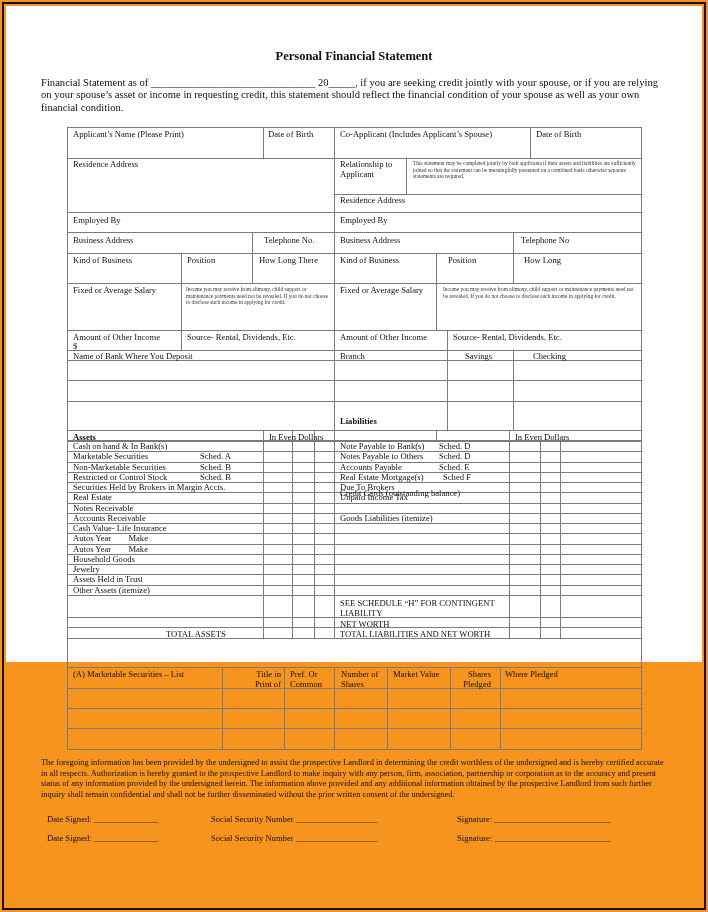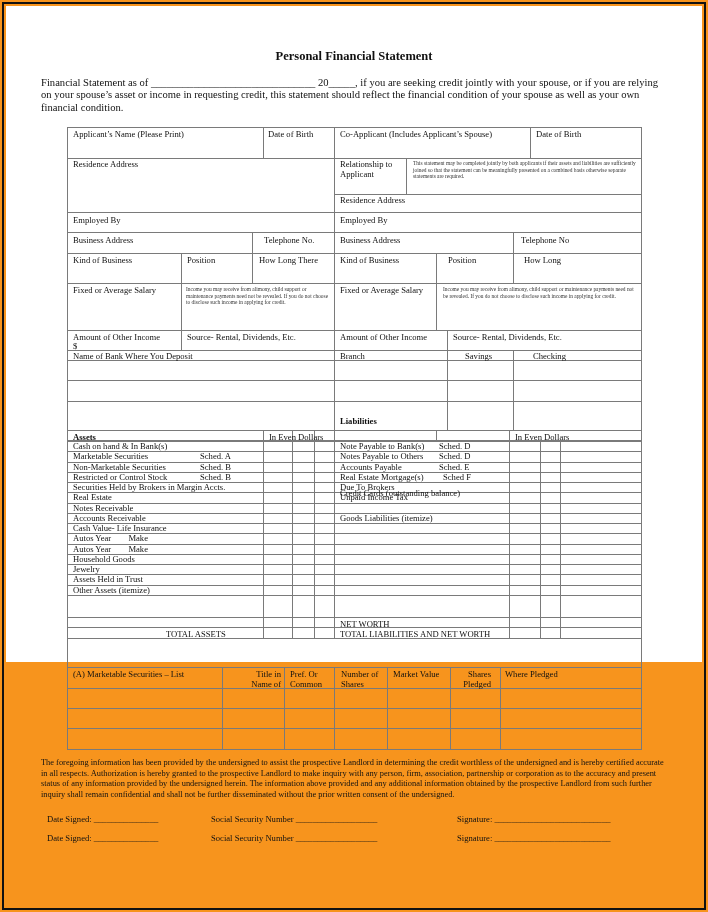--- a/index.html
+++ b/index.html
@@ -239,29 +239,30 @@
       <div class="t" style="left: 340px; top: 482px;">Due To Brokers</div>
       <div class="cell" style="left: 510px; width: 130px; top: 482px; height: 10px;"></div>
       <div class="t" style="left: 340px; top: 492px;">Unpaid Income Tax</div>
       <div class="cell" style="left: 510px; width: 130px; top: 492px; height: 10px;"></div>
       <div class="t" style="left: 340px; top: 488px; text-align: right;">Credit Cards (outstanding balance)</div>
       <div class="cell" style="left: 510px; width: 130px; top: 503px; height: 10px;"></div>
       <div class="t" style="left: 340px; top: 513px;">Goods Liabilities (itemize)</div>
       <div class="cell" style="left: 510px; width: 130px; top: 513px; height: 10px;"></div>
     </div>
 
+  <div class="t" style="left:340px;top:598px;white-space:normal;width:170px">SEE SCHEDULE “H” FOR CONTINGENT LIABILITY</div>
   <div class="t" style="left:340px;top:619px">NET WORTH</div>
   <div class="t" style="left:166px;top:629px">TOTAL ASSETS</div>
   <div class="t" style="left:340px;top:629px">TOTAL LIABILITIES AND NET WORTH</div>
 
   <div class="cell" style="left:68px;top:650px;width:573px;height:17px"></div>
 
   <div id="sec-head">
       <div class="t" style="left: 73px; top: 669px; white-space: normal; width: 145px; text-align: left;">(A) Marketable Securities – List</div>
-      <div class="t" style="left: 247px; top: 669px; white-space: normal; width: 34px; text-align: right;">Title in Name of</div>
+      <div class="t" style="left: 247px; top: 669px; white-space: normal; width: 34px; text-align: right;">Title in Print of</div>
       <div class="t" style="left: 290px; top: 669px; white-space: normal; width: 40px; text-align: left;">Pref. Or Common</div>
       <div class="t" style="left: 341px; top: 669px; white-space: normal; width: 42px; text-align: left;">Number of Shares</div>
       <div class="t" style="left: 393px; top: 669px; white-space: normal; width: 50px; text-align: left;">Market Value</div>
       <div class="t" style="left: 461px; top: 669px; white-space: normal; width: 30px; text-align: right;">Shares Pledged</div>
       <div class="t" style="left: 505px; top: 669px; white-space: normal; width: 80px; text-align: left;">Where Pledged</div>
     </div>
   <div id="sec-rows">
       <div class="cell" style="left: 68px; width: 154px; top: 689px; height: 19px;"></div>
       <div class="cell" style="left: 223px; width: 61px; top: 689px; height: 19px;"></div>
       <div class="cell" style="left: 285px; width: 49px; top: 689px; height: 19px;"></div>

